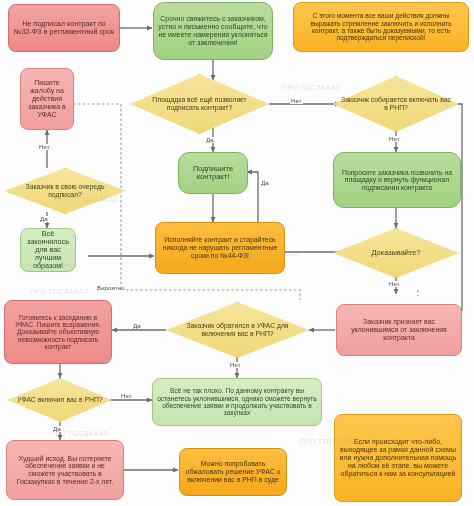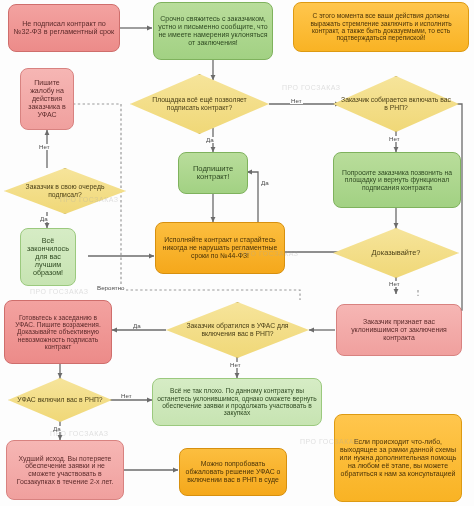--- a/index.html
+++ b/index.html
@@ -31,21 +31,21 @@
   .rrect.red{
     background:linear-gradient(180deg,#f3a2a0 0%,#ec8b89 100%);
     border-color:#cf6e6c;color:#5c2a2a;
   }
   .rrect.redlite{
     background:linear-gradient(180deg,#f6b6b4 0%,#f0a09e 100%);
     border-color:#d88280;color:#5c2a2a;
   }
   .rrect.green{
     background:linear-gradient(180deg,#b9dd9b 0%,#a2d183 100%);
-    border-color:#7fb25d;color:#2f4a22;
+    border-color:#7fb25d;color:#2f4a22;border-radius:11px;
   }
   .rrect.greenlite{
     background:linear-gradient(180deg,#d6ecc5 0%,#c7e4b2 100%);
     border-color:#9bc97e;color:#2f4a22;
   }
   .rrect.orange{
     background:linear-gradient(180deg,#fcbe3f 0%,#f5a81b 100%);
     border-color:#d7900f;color:#4a3308;
   }
   .rrect.yellowbox{
@@ -181,21 +181,21 @@
     <div class="dlabel" style="font-size:6.8px;">Заказчик в свою очередь подписал?</div>
   </div>
 
   <div class="node rrect orange" style="left:155px;top:222px;width:130px;height:52px;font-size:6.9px;">Исполняйте контракт и старайтесь никогда не нарушать регламентные сроки по №44-ФЗ!</div>
 
   <div class="diamond" style="left:333px;top:228px;width:126px;height:50px;">
     <div class="dshape" style="clip-path:polygon(50% 0,100% 50%,50% 100%,0 50%);transform:none;"></div>
     <div class="dlabel" style="font-size:7.4px;">Доказывайте?</div>
   </div>
 
-  <div class="node rrect greenlite" style="left:20px;top:228px;width:56px;height:58px;font-size:7.2px;">Всё закончилось для вас лучшим образом!</div>
+  <div class="node rrect greenlite" style="left:20px;top:228px;width:56px;height:44px;font-size:7.2px;">Всё закончилось для вас лучшим образом!</div>
 
   <div class="node rrect red" style="left:4px;top:300px;width:108px;height:64px;font-size:6.6px;">Готовьтесь к заседанию в УФАС. Пишите возражения. Доказывайте объективную невозможность подписать контракт</div>
 
   <div class="diamond" style="left:166px;top:302px;width:143px;height:56px;">
     <div class="dshape" style="clip-path:polygon(50% 0,100% 50%,50% 100%,0 50%);transform:none;"></div>
     <div class="dlabel" style="font-size:6.8px;">Заказчик обратился в УФАС для включения вас в РНП?</div>
   </div>
 
   <div class="node rrect redlite" style="left:336px;top:304px;width:126px;height:52px;font-size:6.9px;">Заказчик признает вас уклонившимся от заключения контракта</div>
 

